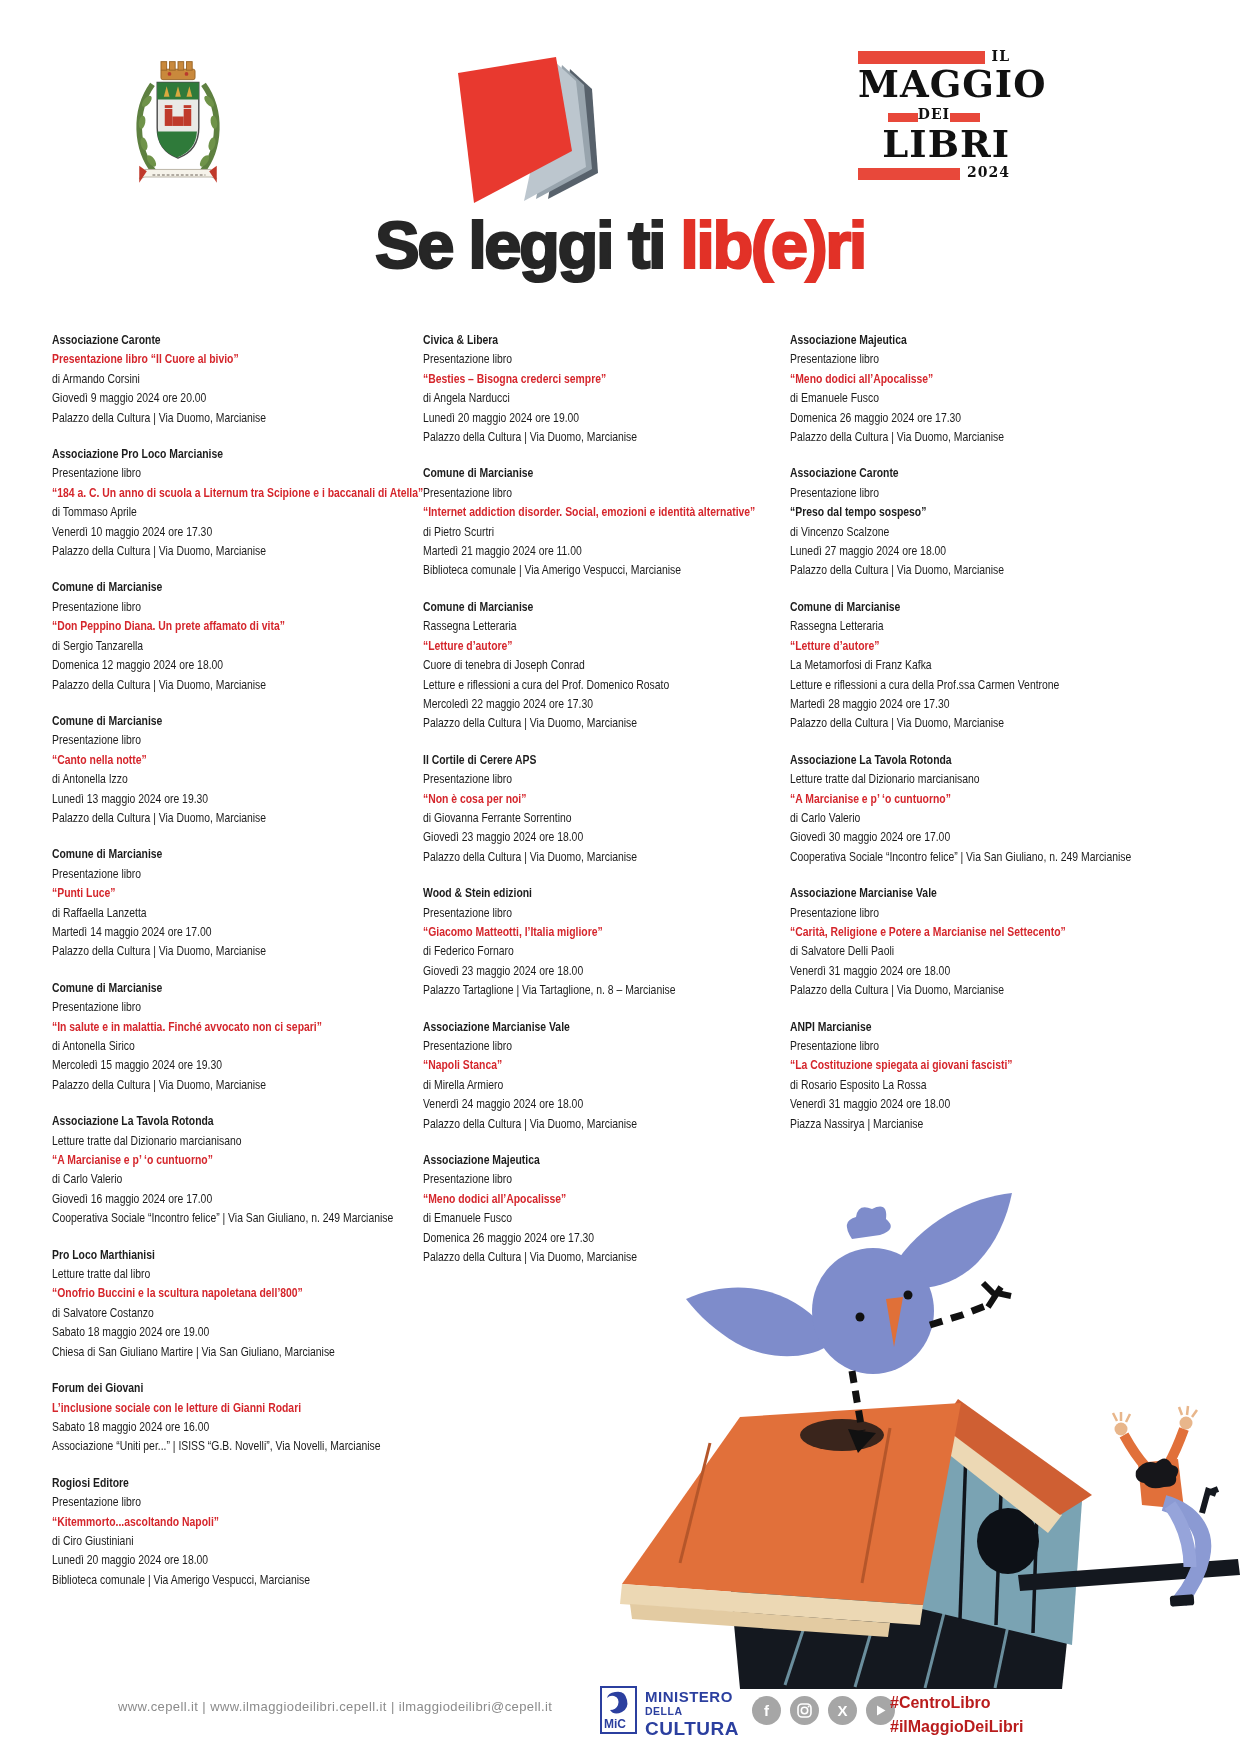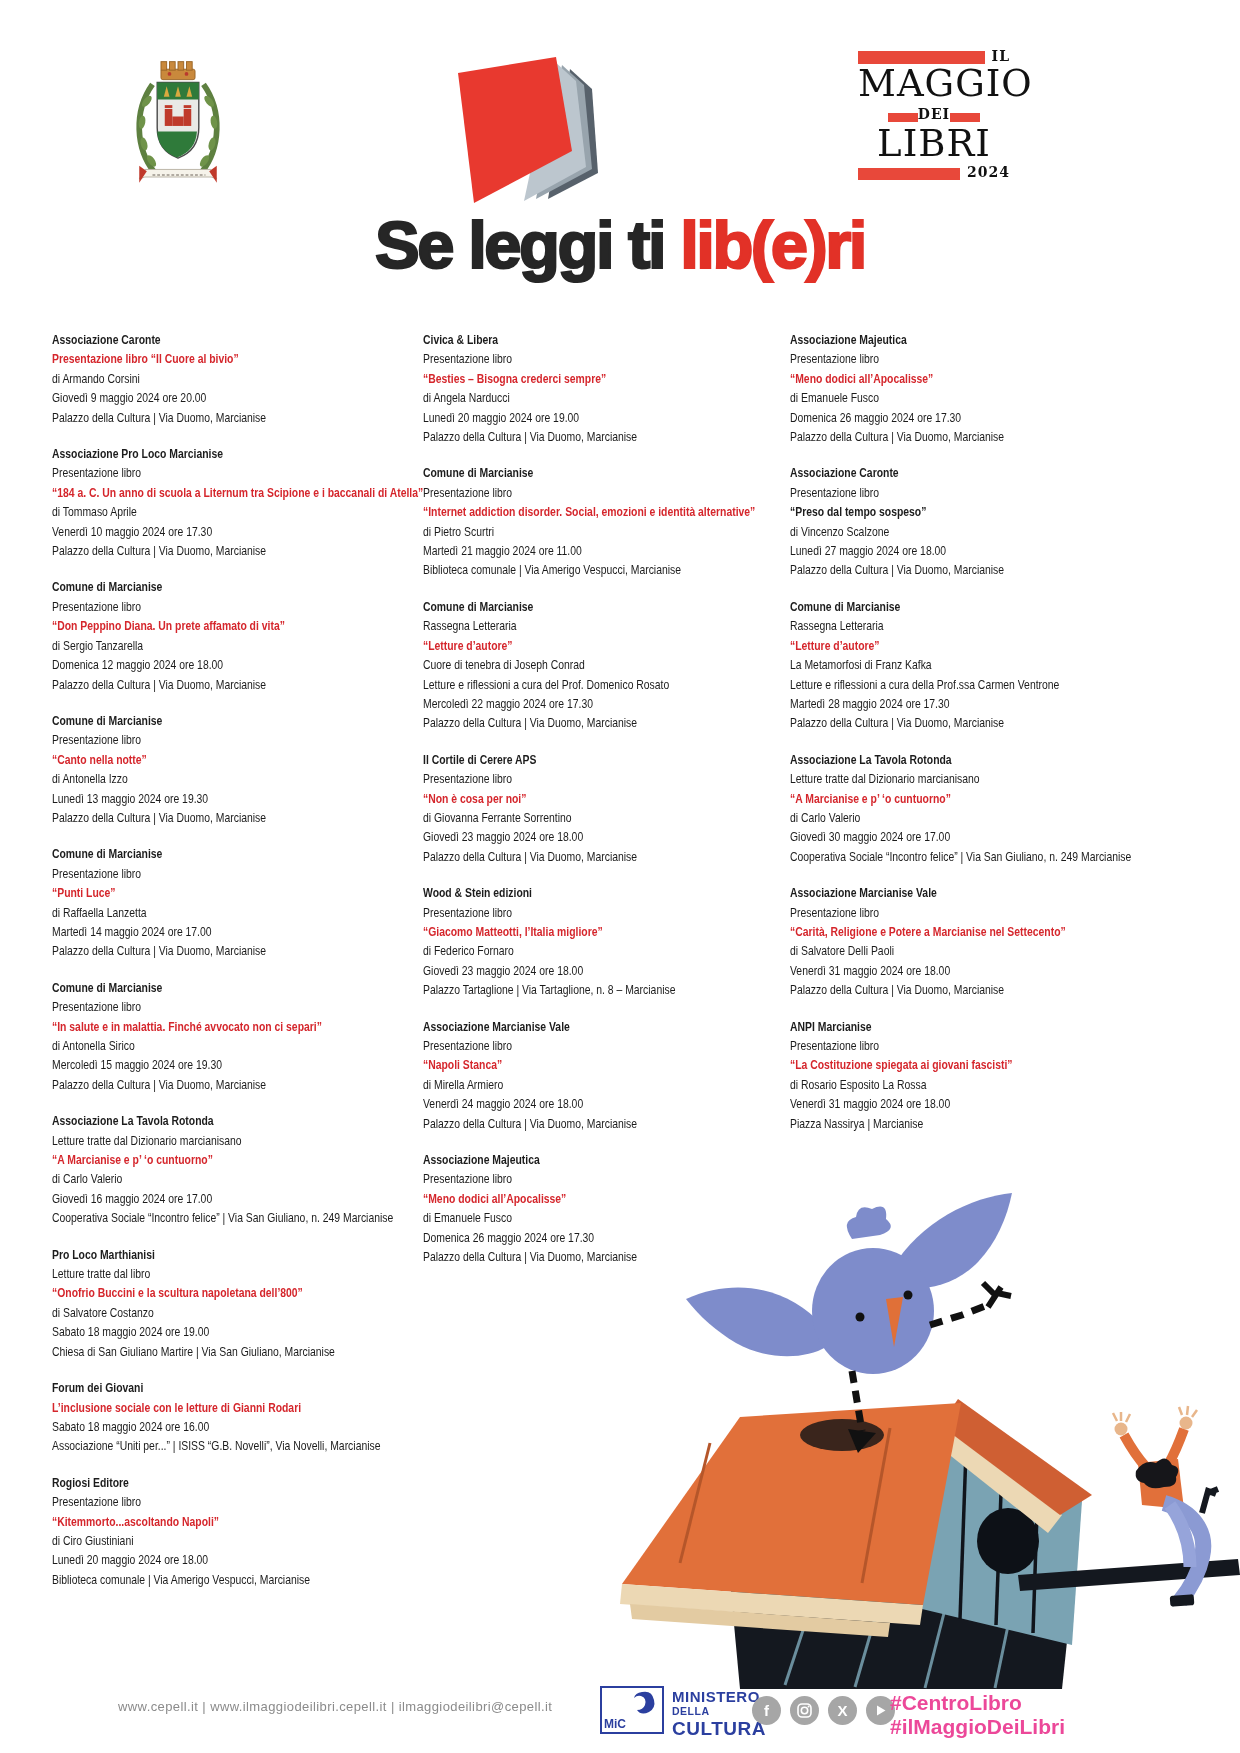--- a/index.html
+++ b/index.html
@@ -16,21 +16,21 @@
   .centro-logo{position:absolute;left:452px;top:55px;width:360px;height:150px}
   .centro-book{position:absolute;left:0;top:0;width:160px;height:150px}
   .centro-text{position:absolute;left:198px;top:23px;font-family:"DejaVu Serif",serif;
     color:#3b4046;font-size:25px;line-height:34px;letter-spacing:.5px;white-space:nowrap}
   .centro-text b{font-weight:700}
   .maggio-logo{position:absolute;left:858px;top:48px;width:152px;font-family:"DejaVu Serif",serif;color:#111}
   .mrow{display:flex;align-items:flex-end;justify-content:space-between}
   .mbar{background:var(--logo-red);height:13px;flex:1;margin-right:7px}
   .mbar2{background:var(--logo-red);height:9px;width:30px}
   .msm{font-size:14px;font-weight:700;letter-spacing:1px}
-  .mbig{font-size:37px;font-weight:400;letter-spacing:1px;line-height:40px;text-align:center}
+  .mbig{font-size:37px;font-weight:700;letter-spacing:1px;line-height:40px;text-align:right}
   .mrow.center{justify-content:center;margin:2px 0}
   .mrow.last .mbar{height:12px}
 
   
   .main-title{position:absolute;left:0;top:206px;width:100%;text-align:center;
     font-size:67px;font-weight:700;letter-spacing:-2.5px;color:#262626;
     -webkit-text-stroke:2.2px currentColor;white-space:nowrap}
   .main-title .red{color:#e23127}
 
   
@@ -38,31 +38,31 @@
   .col1{left:52px}.col2{left:423px}.col3{left:790px;width:520px}
   .event{margin-bottom:17px}
   .line{font-size:13px;line-height:19.4px;white-space:nowrap;color:var(--ink)}
   .ln-o{font-weight:700}
   .ln-r{font-weight:700;color:var(--red)}
   .ln-b{font-weight:700}
 
   
   .footer-links{position:absolute;left:118px;top:1699px;font-size:13px;letter-spacing:.4px;color:#8b8b8b;z-index:3}
   .ministry{position:absolute;left:600px;top:1686px;display:flex;gap:8px;z-index:3}
-  .mic-box{width:64px;height:48px;border:2.5px solid var(--blue);position:relative;background:#fff}
+  .mic-box{width:37px;height:48px;border:2.5px solid var(--blue);position:relative;background:#fff}
   .mic-box svg{position:absolute;right:2px;top:2px}
   .mic-txt{position:absolute;left:2px;bottom:1px;color:var(--blue);font-weight:700;font-size:12px}
   .min-lines{color:var(--blue);line-height:1}
   .min-l1{font-size:15px;font-weight:700;letter-spacing:.5px;margin-top:3px}
   .min-l2{font-size:10.5px;font-weight:700;letter-spacing:.5px;margin:2px 0}
   .min-l3{font-size:19px;font-weight:700;letter-spacing:.5px}
   .social{position:absolute;left:752px;top:1696px;display:flex;gap:9px;z-index:3}
   .sic{width:29px;height:29px;border-radius:50%;background:#a6a6a6;color:#fff;display:flex;
     align-items:center;justify-content:center;font-weight:700;font-size:15px}
-  .hashtags{position:absolute;left:890px;top:1691px;font-size:21px;font-weight:700;color:#ec4899;line-height:24px;z-index:3}
+  .hashtags{position:absolute;left:890px;top:1691px;font-size:16px;font-weight:700;color:#b91c1c;line-height:24px;z-index:3}
 
   .illus{position:absolute;left:590px;top:1063px;z-index:1}
 </style>
 </head>
 <body>
 
 <div class="poster">
 
   <svg class="crest" viewBox="0 0 110 150">
 

